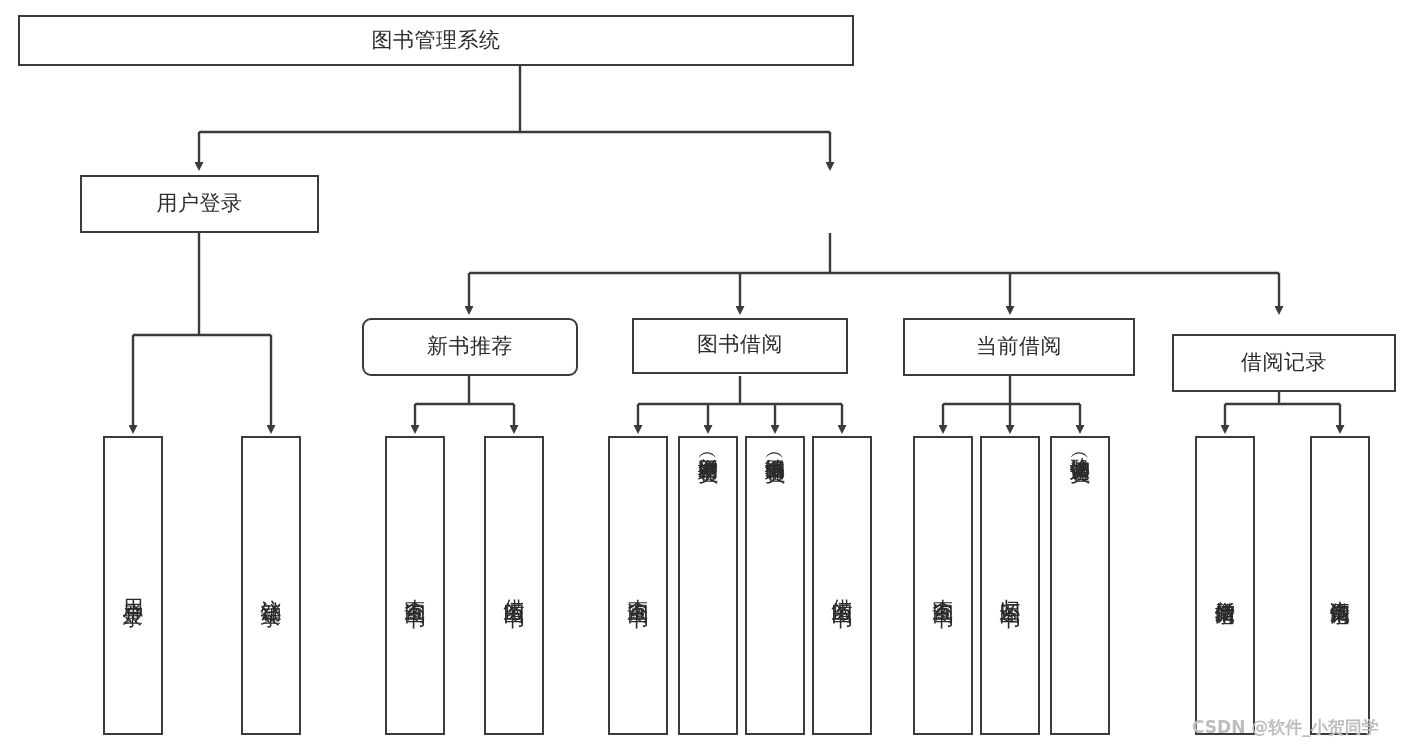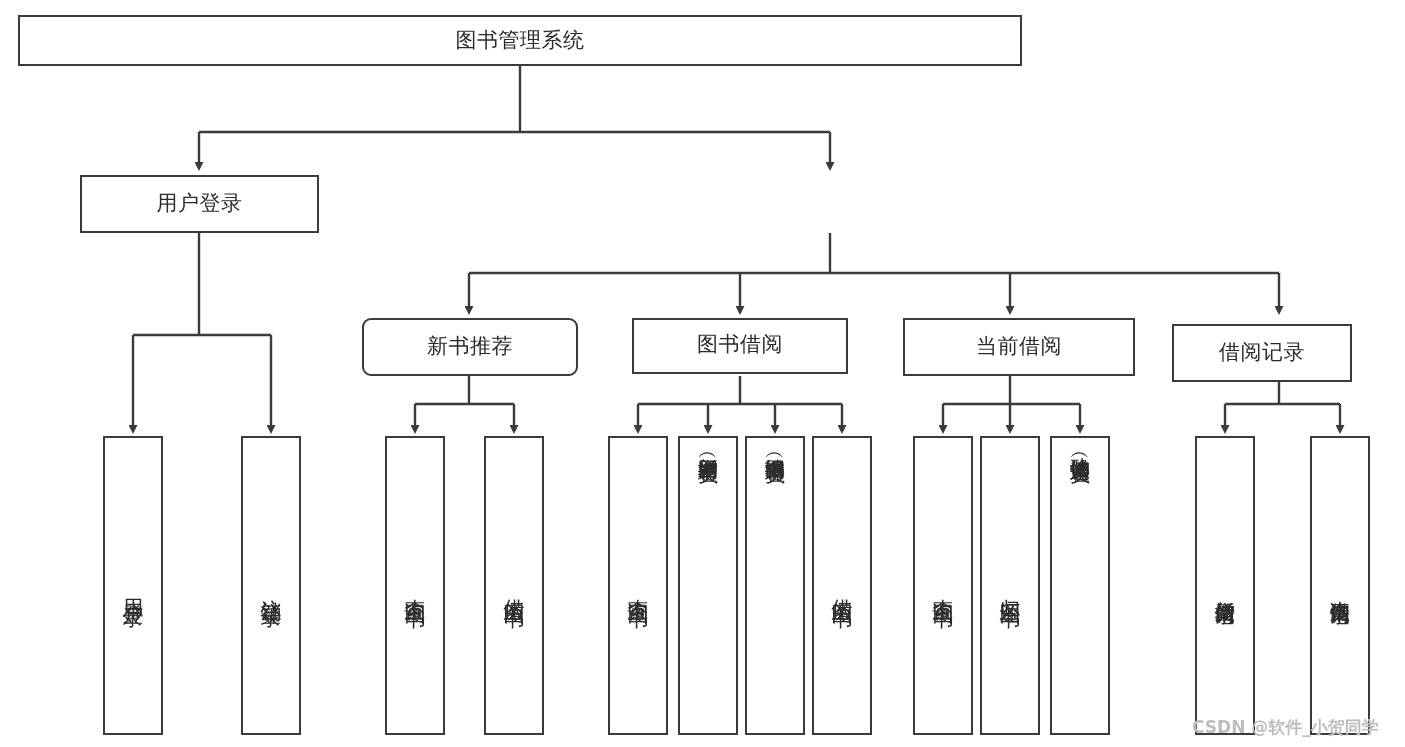--- a/index.html
+++ b/index.html
@@ -129,38 +129,38 @@
       <path d="M1010,404 L1010,426" marker-end="url(#arrow)"></path>
       <path d="M1080,404 L1080,426" marker-end="url(#arrow)"></path>
 
       <path d="M1279,376 L1279,404"></path>
       <path d="M1225,404 L1340,404"></path>
       <path d="M1225,404 L1225,426" marker-end="url(#arrow)"></path>
       <path d="M1340,404 L1340,426" marker-end="url(#arrow)"></path>
     </g>
   </svg>
 
-  <div class="node root h" style="left:18px; top:15px; width:1004px; height:51px;font-family:Liberation Serif, serif;">
+  <div class="node root h" style="left:18px; top:15px; width:836px; height:51px;font-family:Liberation Serif, serif;">
     <span class="label">图书管理系统</span>
   </div>
 
   <div class="node h" style="left:80px; top:175px; width:239px; height:58px;">
     <span class="label">用户登录</span>
   </div>
 
   <div class="node h" style="left:362px; top:318px; width:216px; height:58px;border-radius:9px;">
     <span class="label">新书推荐</span>
   </div>
   <div class="node h" style="left:632px; top:318px; width:216px; height:56px;font-family:Liberation Mono, monospace;">
     <span class="label">图书借阅</span>
   </div>
   <div class="node h" style="left:903px; top:318px; width:232px; height:58px;">
     <span class="label">当前借阅</span>
   </div>
-  <div class="node h" style="left:1172px; top:324px; width:180px; height:58px;">
+  <div class="node h" style="left:1172px; top:334px; width:224px; height:58px;">
     <span class="label">借阅记录</span>
   </div>
 
   <div class="node v" style="left:103px; top:436px; width:60px; height:299px;">
     <span class="label">用户登录</span>
   </div>
   <div class="node v" style="left:241px; top:436px; width:60px; height:299px;">
     <span class="label">注销登录</span>
   </div>
 

